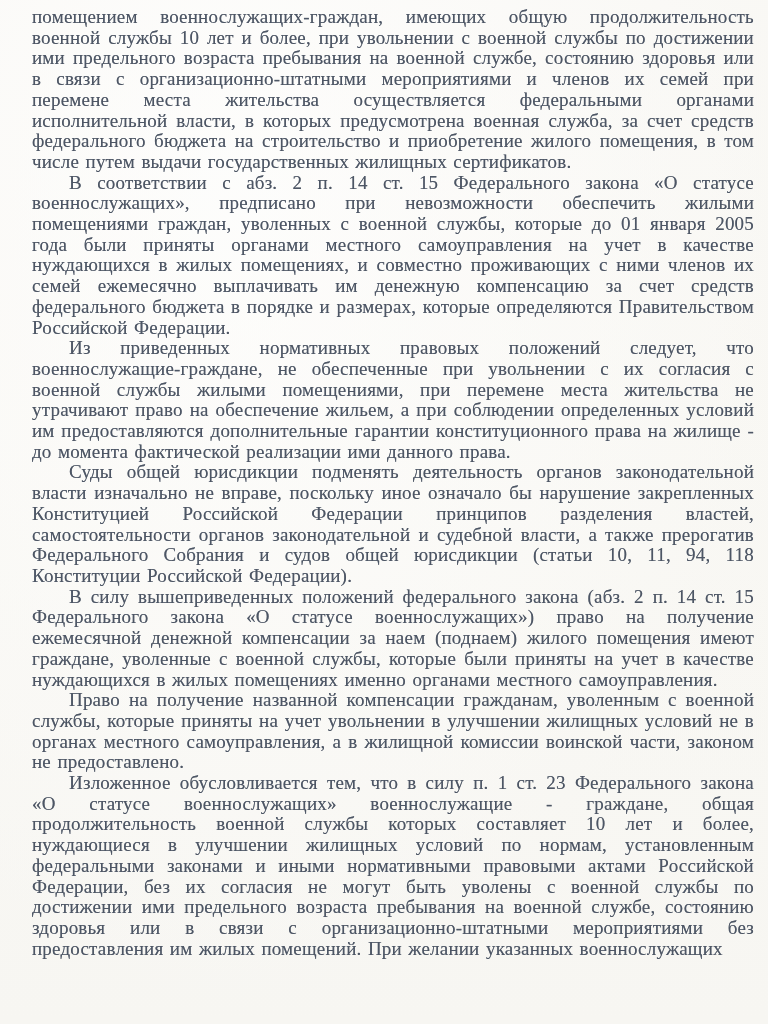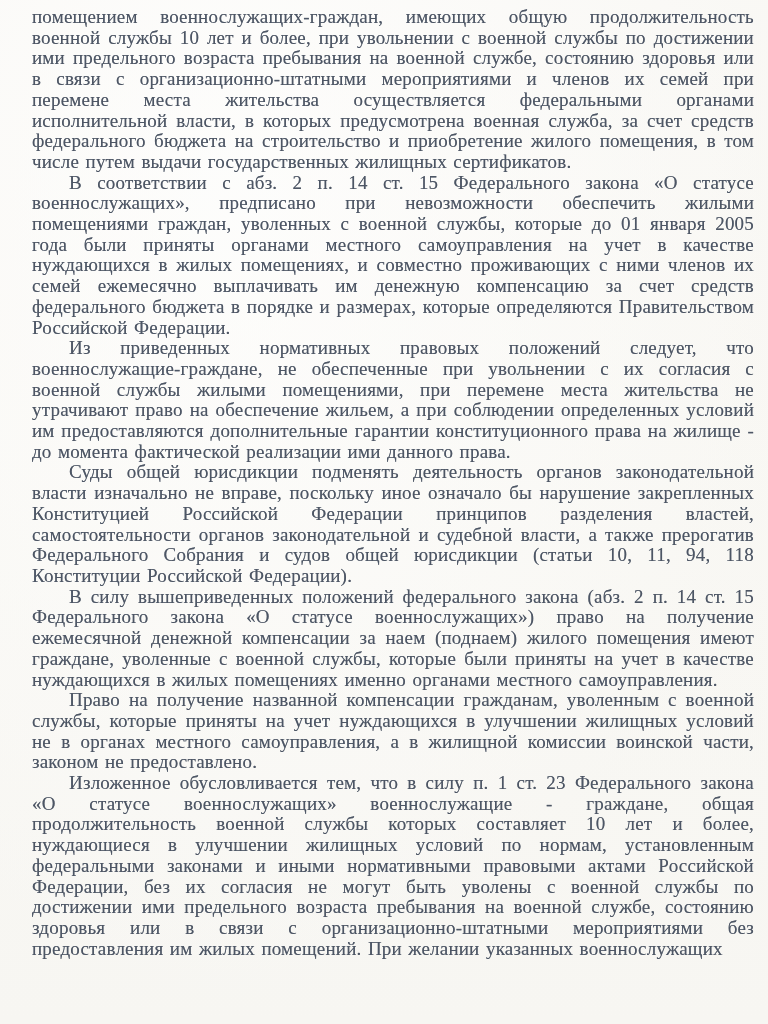--- a/index.html
+++ b/index.html
@@ -42,16 +42,16 @@
 </head>
 <body>
 
 <div class="page">
   <div class="doc-text">
     <p class="continuation">помещением военнослужащих-граждан, имеющих общую продолжительность военной службы 10 лет и более, при увольнении с военной службы по достижении ими предельного возраста пребывания на военной службе, состоянию здоровья или в связи с организационно-штатными мероприятиями и членов их семей при перемене места жительства осуществляется федеральными органами исполнительной власти, в которых предусмотрена военная служба, за счет средств федерального бюджета на строительство и приобретение жилого помещения, в том числе путем выдачи государственных жилищных сертификатов.</p>
     <p>В соответствии с абз. 2 п. 14 ст. 15 Федерального закона «О статусе военнослужащих», предписано при невозможности обеспечить жилыми помещениями граждан, уволенных с военной службы, которые до 01 января 2005 года были приняты органами местного самоуправления на учет в качестве нуждающихся в жилых помещениях, и совместно проживающих с ними членов их семей ежемесячно выплачивать им денежную компенсацию за счет средств федерального бюджета в порядке и размерах, которые определяются Правительством Российской Федерации.</p>
     <p>Из приведенных нормативных правовых положений следует, что военнослужащие-граждане, не обеспеченные при увольнении с их согласия с военной службы жилыми помещениями, при перемене места жительства не утрачивают право на обеспечение жильем, а при соблюдении определенных условий им предоставляются дополнительные гарантии конституционного права на жилище - до момента фактической реализации ими данного права.</p>
     <p>Суды общей юрисдикции подменять деятельность органов законодательной власти изначально не вправе, поскольку иное означало бы нарушение закрепленных Конституцией Российской Федерации принципов разделения властей, самостоятельности органов законодательной и судебной власти, а также прерогатив Федерального Собрания и судов общей юрисдикции (статьи 10, 11, 94, 118 Конституции Российской Федерации).</p>
     <p>В силу вышеприведенных положений федерального закона (абз. 2 п. 14 ст. 15 Федерального закона «О статусе военнослужащих») право на получение ежемесячной денежной компенсации за наем (поднаем) жилого помещения имеют граждане, уволенные с военной службы, которые были приняты на учет в качестве нуждающихся в жилых помещениях именно органами местного самоуправления.</p>
-    <p>Право на получение названной компенсации гражданам, уволенным с военной службы, которые приняты на учет нуждающихся в улучшении жилищных условий не в органах местного самоуправления, а в жилищной комиссии воинской части, законом не предоставлено.</p>
+    <p>Право на получение названной компенсации гражданам, уволенным с военной службы, которые приняты на учет увольнении в улучшении жилищных условий не в органах местного самоуправления, а в жилищной комиссии воинской части, законом не предоставлено.</p>
     <p>Изложенное обусловливается тем, что в силу п. 1 ст. 23 Федерального закона «О статусе военнослужащих» военнослужащие - граждане, общая продолжительность военной службы которых составляет 10 лет и более, нуждающиеся в улучшении жилищных условий по нормам, установленным федеральными законами и иными нормативными правовыми актами Российской Федерации, без их согласия не могут быть уволены с военной службы по достижении ими предельного возраста пребывания на военной службе, состоянию здоровья или в связи с организационно-штатными мероприятиями без предоставления им жилых помещений. При желании указанных военнослужащих</p>
   </div>
 </div>
 
 </body></html>

